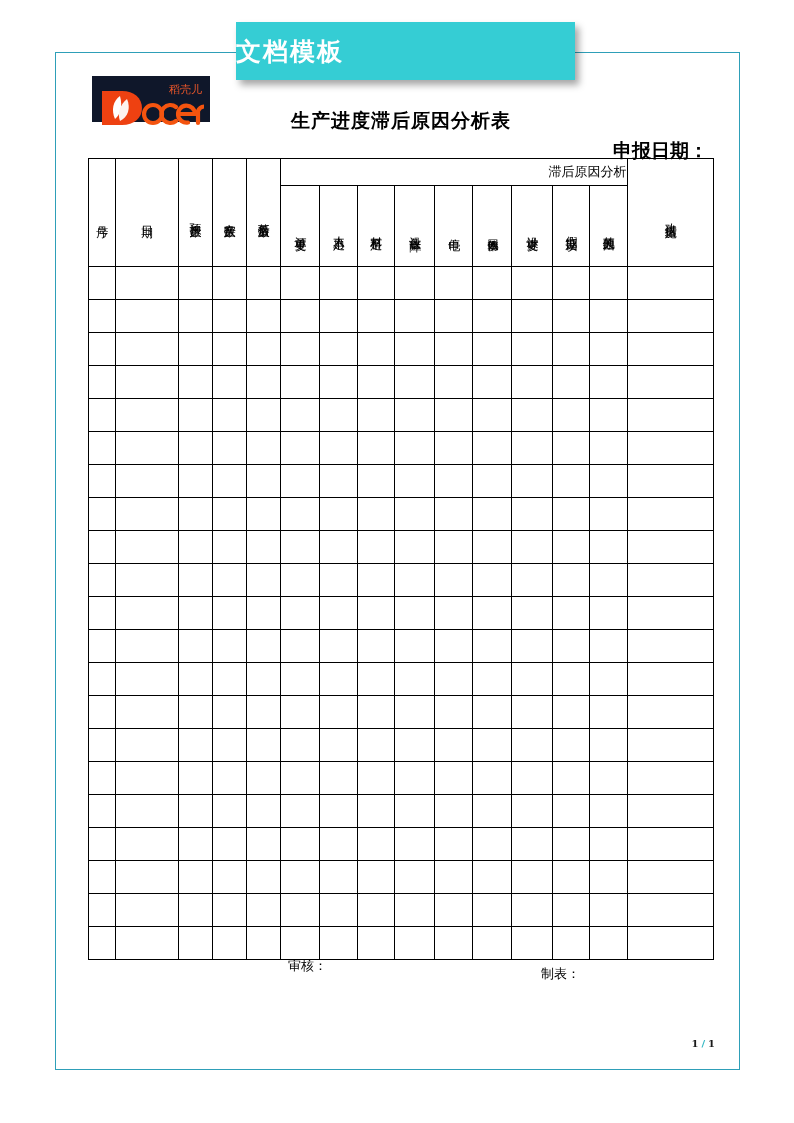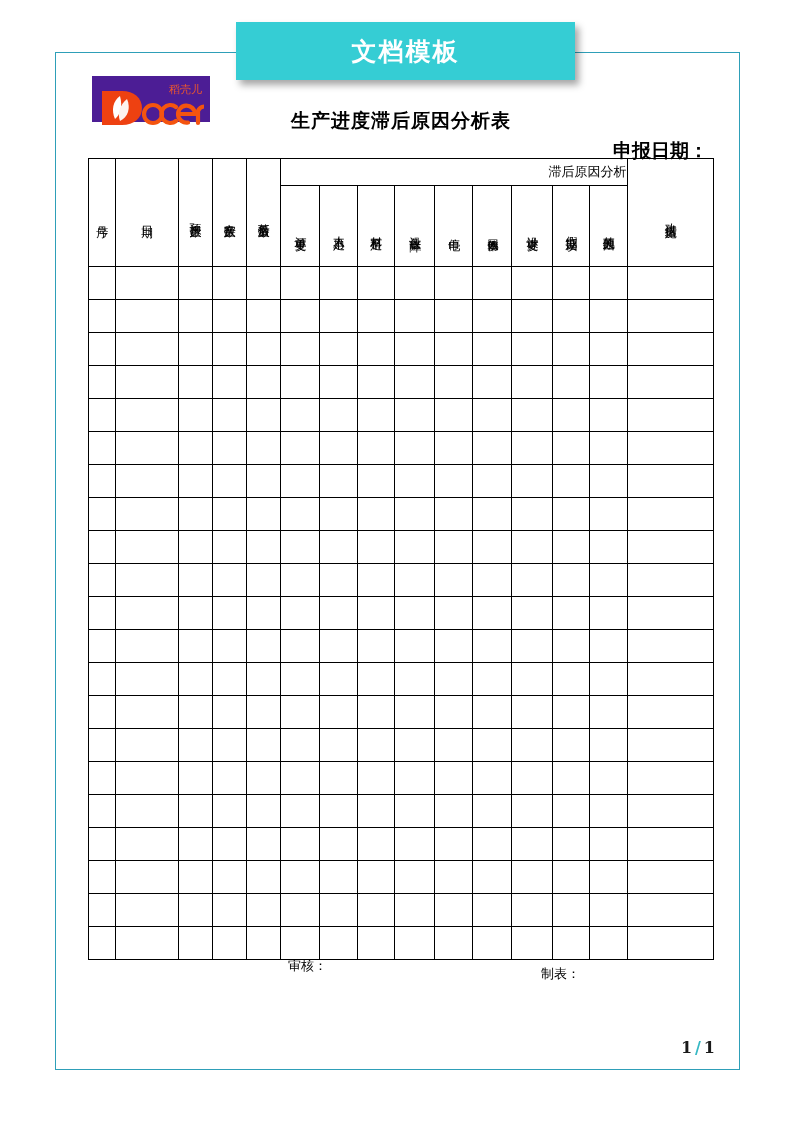--- a/index.html
+++ b/index.html
@@ -37,36 +37,36 @@
     background: #35cdd4;
     box-shadow: 4px 5px 7px rgba(0,0,0,0.35);
     z-index: 5;
   }
   #banner-title {
     position: absolute;
     left: 0;
     right: 0;
     top: 50%;
     transform: translateY(-50%);
-    text-align: center;
+    text-align: left;
     color: #ffffff;
     font-size: 25px;
     font-weight: bold;
     letter-spacing: 2px;
     font-family: "DejaVu Sans", "Liberation Sans", sans-serif;
   }
 
   
   #logo-block {
     position: absolute;
     left: 92px;
     top: 76px;
     width: 118px;
     height: 46px;
-    background: #4c1d95;
+    background: #0f172a;
     z-index: 6;
   }
   #logo-inner {
     position: absolute;
     left: 8px;
     top: 7px;
     width: 104px;
     height: 44px;
   }
   #logo-cn {
@@ -181,21 +181,21 @@
     margin-left: 48px;
   }
 
   
   #page-num {
     position: absolute;
     left: 560px;
     top: 1038px;
     width: 155px;
     text-align: right;
-    font-size: 16px;
+    font-size: 10px;
     font-weight: bold;
     color: #1a1a1a;
     font-family: "DejaVu Serif", "Liberation Serif", serif;
   }
   #page-num .slash {
     color: #35b8c4;
     font-weight: bold;
     padding: 0 3px;
   }
 </style>

